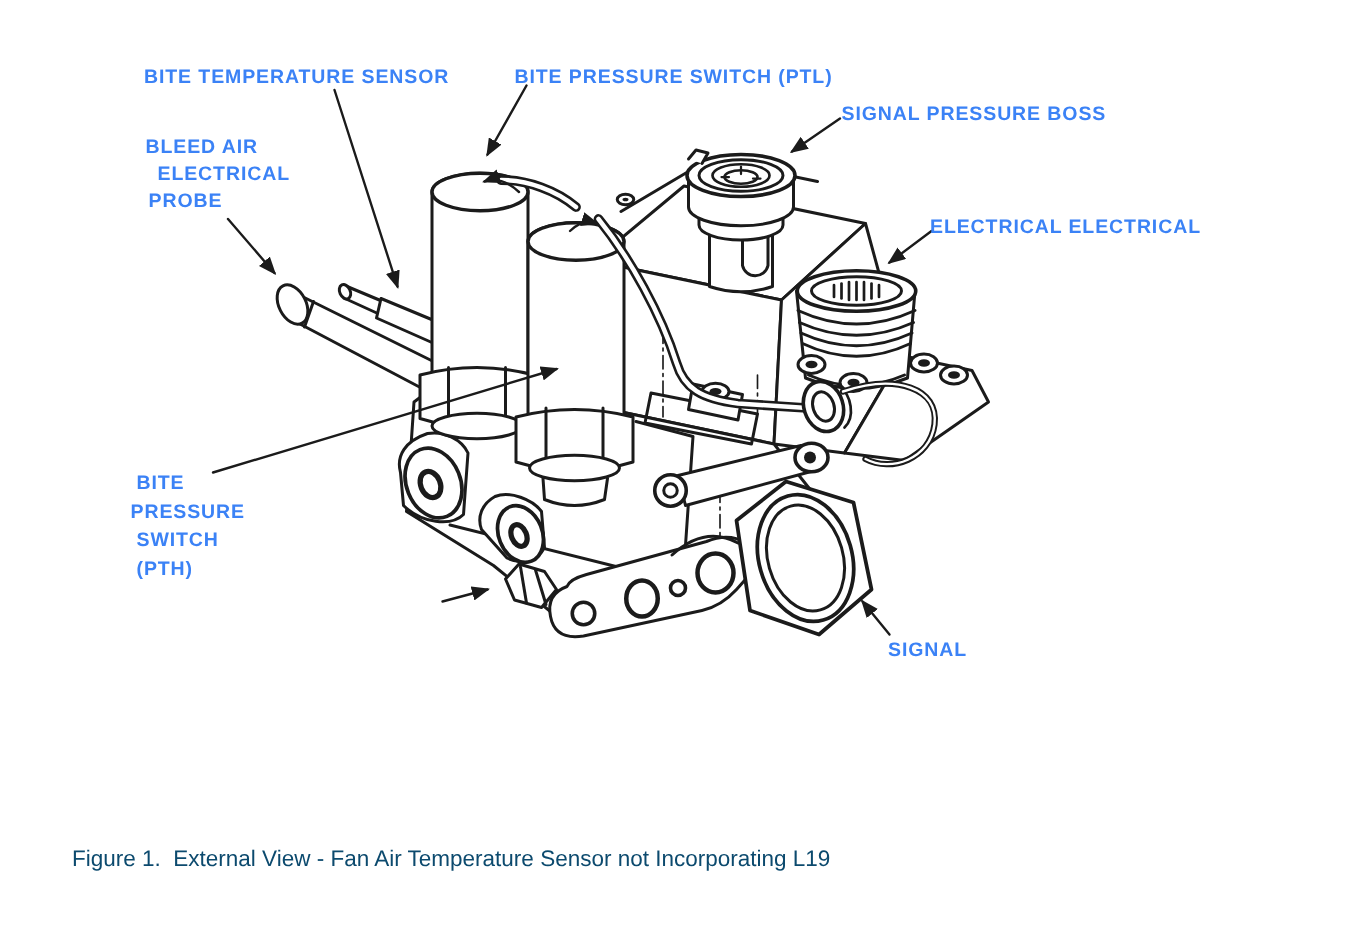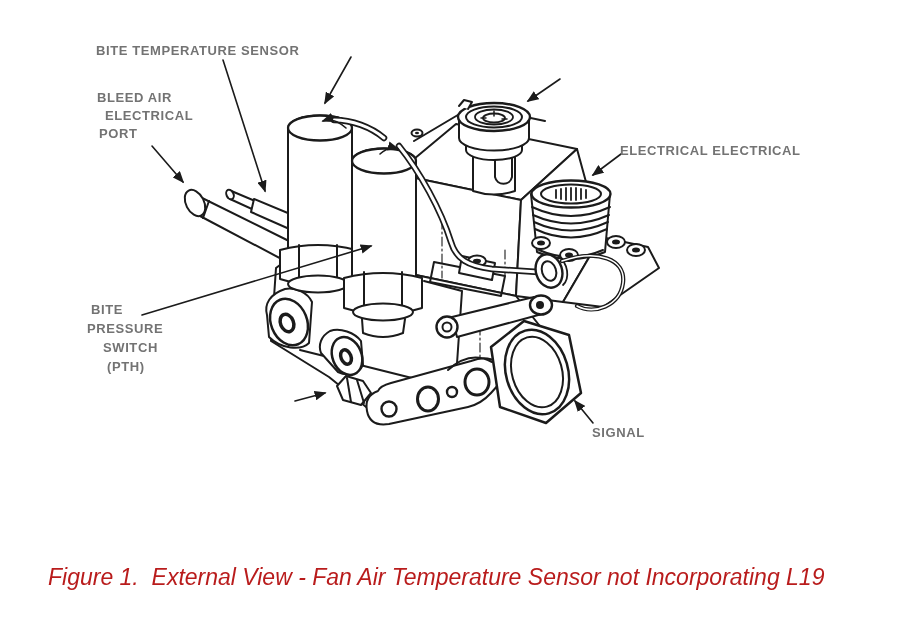--- a/index.html
+++ b/index.html
@@ -1,21 +1,21 @@
 <!DOCTYPE html>
 <html><head>
 <meta charset="utf-8">
 <style>
   html,body{margin:0;padding:0;background:#ffffff;}
   #page{position:relative;width:913px;height:625px;background:#ffffff;overflow:hidden;
         font-family:"Liberation Sans",sans-serif;}
   .figure-label{position:absolute;font-family:"Liberation Sans",sans-serif;font-weight:700;
-        font-size:13px;line-height:18px;letter-spacing:0.6px;color:#737373;white-space:nowrap;}
+        font-size:13px;line-height:18px;letter-spacing:0.6px;color:#3b82f6;white-space:nowrap;}
   .caption{position:absolute;left:48px;top:564px;font-family:"Liberation Sans",sans-serif;
-        font-weight:400;font-size:23px;color:#b91c1c;white-space:pre;letter-spacing:0px;font-style:italic;}
+        font-weight:400;font-size:15px;color:#0c4a6e;white-space:pre;letter-spacing:0px;}
   svg{position:absolute;left:0;top:0;}
   .wf{fill:#ffffff;}
   .df{fill:#1b1b1b;stroke:none;}
 </style>
 </head>
 <body>
 
 <div id="page">
 
   <svg width="913" height="625" viewBox="0 0 913 625" aria-hidden="true">
@@ -187,35 +187,37 @@
         <path d="M621,154 L593,175" marker-end="url(#ah)"></path>
         <path d="M142,315 L371,246" marker-end="url(#ah)"></path>
         <path d="M295,401 L325,393" marker-end="url(#ah)"></path>
         <path d="M593,423 L575,401" marker-end="url(#ah)"></path>
       </g>
     </g>
   </svg>
 
   <div class="figure-label" style="left:96px;top:42px">BITE TEMPERATURE SENSOR</div>
 
-
+  <div class="figure-label" style="left:343px;top:42px">BITE PRESSURE SWITCH (PTL)</div>
+
+  <div class="figure-label" style="left:561px;top:67px">SIGNAL PRESSURE BOSS</div>
 
   <div class="figure-label" style="left:97px;top:89px">
     <div>BLEED AIR</div>
     <div style="margin-left:8px">ELECTRICAL</div>
-    <div style="margin-left:2px">PORT</div>
+    <div style="margin-left:2px">PROBE</div>
   </div>
 
   <div class="figure-label" style="left:620px;top:142px">ELECTRICAL ELECTRICAL</div>
 
-  <div class="figure-label" style="left:87px;top:300px;line-height:19px">
+  <div class="figure-label" style="left:87px;top:312px;line-height:19px">
     <div style="margin-left:4px">BITE</div>
     <div>PRESSURE</div>
-    <div style="margin-left:16px">SWITCH</div>
-    <div style="margin-left:20px">(PTH)</div>
+    <div style="margin-left:4px">SWITCH</div>
+    <div style="margin-left:4px">(PTH)</div>
   </div>
 
 
   <div class="figure-label" style="left:592px;top:424px">SIGNAL</div>
 
   <div class="caption">Figure 1.  External View - Fan Air Temperature Sensor not Incorporating L19</div>
 
 </div>
 
 </body></html>

